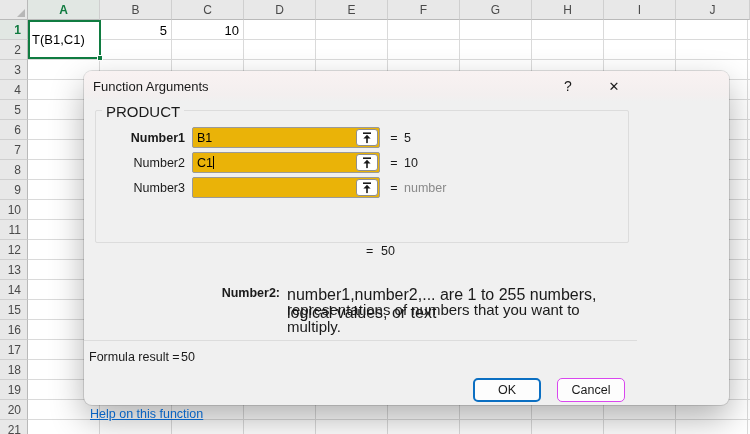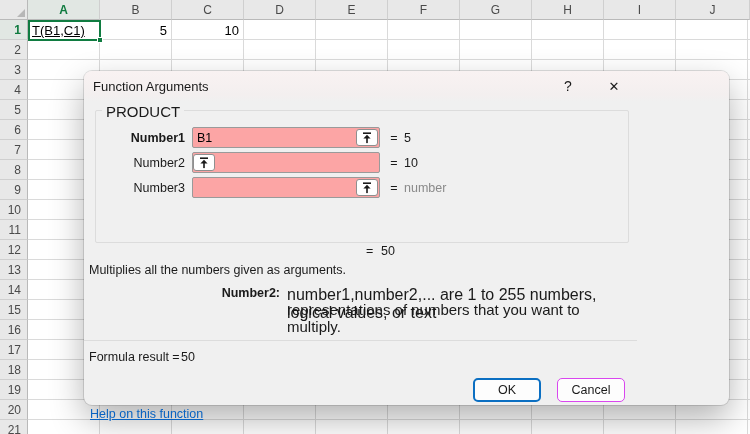--- a/index.html
+++ b/index.html
@@ -22,22 +22,22 @@
   .rowh { width:28px; height:20px; background:#e8e8e8; color:#4a4a4a; font-size:12px;
           display:flex; align-items:center; justify-content:flex-end; padding-right:6px;
           border-bottom:1px solid #cfcfcf; border-right:1px solid #b9b9b9; }
   .rowh.sel { color:#0f7b3f; background:#e1e7e3; font-weight:bold; }
   .sheet { position:absolute; left:28px; top:20px; right:0; bottom:0; background:#fff;
            background-image:
              repeating-linear-gradient(to right, transparent 0 71px, #dadada 71px 72px),
              repeating-linear-gradient(to bottom, transparent 0 19px, #dadada 19px 20px); }
   .cell { position:absolute; height:20px; font-size:13px; color:#000; display:flex; align-items:center; }
   .cell.num { justify-content:flex-end; padding-right:4px; }
-  #cell-a1 { left:28px; top:20px; width:73px; height:21px; background:#fff;
-             border:2px solid #107c41; padding-left:2px; font-size:13px; display:flex; align-items:center;text-decoration:underline; }
+  #cell-a1 { left:28px; top:20px; width:73px; height:39px; background:#fff;
+             border:2px solid #107c41; padding-left:2px; font-size:13px; display:flex; align-items:center; }
   #cell-a1 .fill-handle { position:absolute; right:-4px; bottom:-4px; width:6px; height:6px;
              background:#107c41; border:1px solid #fff; }
   #cell-b1 { left:100px; top:20px; width:71px; }
   #cell-c1 { left:172px; top:20px; width:71px; }
 
   
   .dialog { position:absolute; left:84px; top:71px; width:645px; height:334px;
             background:#f0f0f0; border-radius:8px;
             box-shadow:0 0 0 1px rgba(0,0,0,0.12), 0 14px 34px rgba(0,0,0,0.30); }
   .titlebar { position:absolute; left:0; top:0; width:100%; height:30px;
@@ -51,21 +51,21 @@
 
   .fieldset { position:absolute; left:11px; top:39px; width:534px; height:133px;
               border:1px solid #dcdcdc; border-radius:2px; }
   .fieldset .legend { position:absolute; left:6px; top:-8px; background:#f0f0f0;
                       padding:0 4px; font-size:15px; color:#1a1a1a; }
 
   .arg-row { position:absolute; left:0; height:21px; width:553px; }
   .arg-label { position:absolute; left:0; top:0; width:101px; height:21px; font-size:12.5px;
                color:#1a1a1a; display:flex; align-items:center; justify-content:flex-end;padding-left:48px; }
   .arg-label.req { font-weight:bold; }
-  .ref-input { position:absolute; left:108px; top:0; width:188px; height:21px; background:#fca5a5;
+  .ref-input { position:absolute; left:108px; top:0; width:188px; height:21px; background:#eab308;
                border:1px solid #9a9a9a; border-radius:2px; display:flex; align-items:center; }
   .ref-text { flex:1; padding-left:4px; font-size:12.5px; color:#000; white-space:nowrap; overflow:hidden; }
   .caret { display:inline-block; width:1px; height:13px; background:#000; vertical-align:-2px; }
   .collapse-btn { width:22px; height:17px; margin-right:1px; border:1px solid #8f8f8f; border-radius:3px;
                   background:#fff; display:flex; align-items:center; justify-content:center; flex:none; }
   .arg-eq { position:absolute; left:303px; top:0; width:14px; height:21px; font-size:12.5px;
             color:#1a1a1a; display:flex; align-items:center; justify-content:center; }
   .arg-val { position:absolute; left:320px; top:0; height:21px; font-size:12.5px; color:#1a1a1a;
              display:flex; align-items:center; }
   .arg-val.placeholder { color:#8a8a8a; }
@@ -171,20 +171,21 @@
           </svg>
         </span>
       </div>
       <div class="arg-eq">=</div>
       <div class="arg-val">5</div>
     </div>
 
     <div class="arg-row row-2">
       <div class="arg-label">Number2</div>
       <div class="ref-input">
+        <span class="ref-text"><span>C1</span><span class="caret"></span></span>
         <span class="collapse-btn">
           <svg width="10" height="12" viewBox="0 0 10 12">
             <path d="M1 1.2 H9" stroke="#1a1a1a" stroke-width="1.6"></path>
             <path d="M5 2.8 L1.4 6.6 H8.6 Z" fill="#1a1a1a"></path>
             <rect x="4.2" y="5.5" width="1.6" height="5.6" fill="#1a1a1a"></rect>
           </svg>
         </span>
       </div>
       <div class="arg-eq">=</div>
       <div class="arg-val">10</div>
@@ -204,21 +205,20 @@
       </div>
       <div class="arg-eq">=</div>
       <div class="arg-val placeholder">number</div>
     </div>
 
     <div class="result-line">
       <span class="eq">=</span>
       <span class="val">50</span>
     </div>
 
-    <div class="descr">Multiplies all the numbers given as arguments.</div>
 
     <div class="help-label">Number2:</div>
     <div class="help-line1">number1,number2,... are 1 to 255 numbers, logical values, or text</div>
     <div class="help-line2">representations of numbers that you want to multiply.</div>
 
     <div class="separator"></div>
 
     <div class="formula-result">
       <span>Formula result =</span>
       <span class="frv">50</span>

